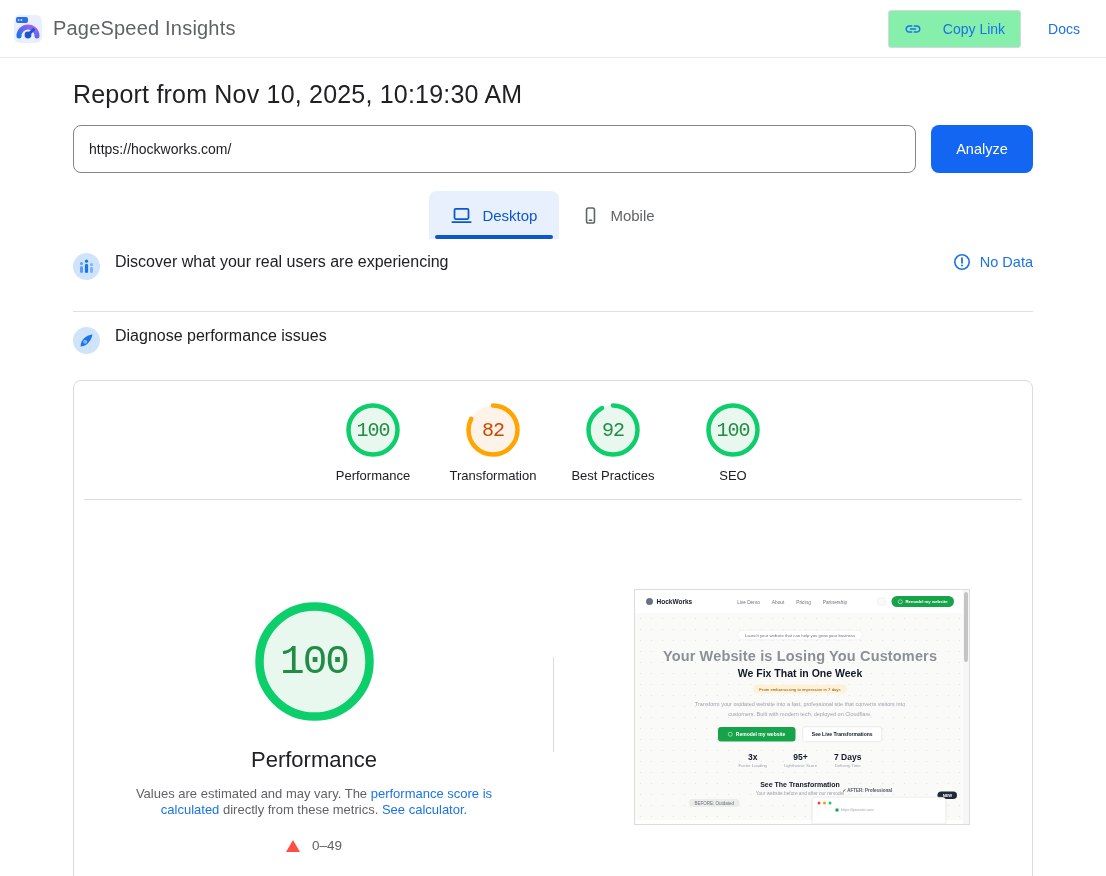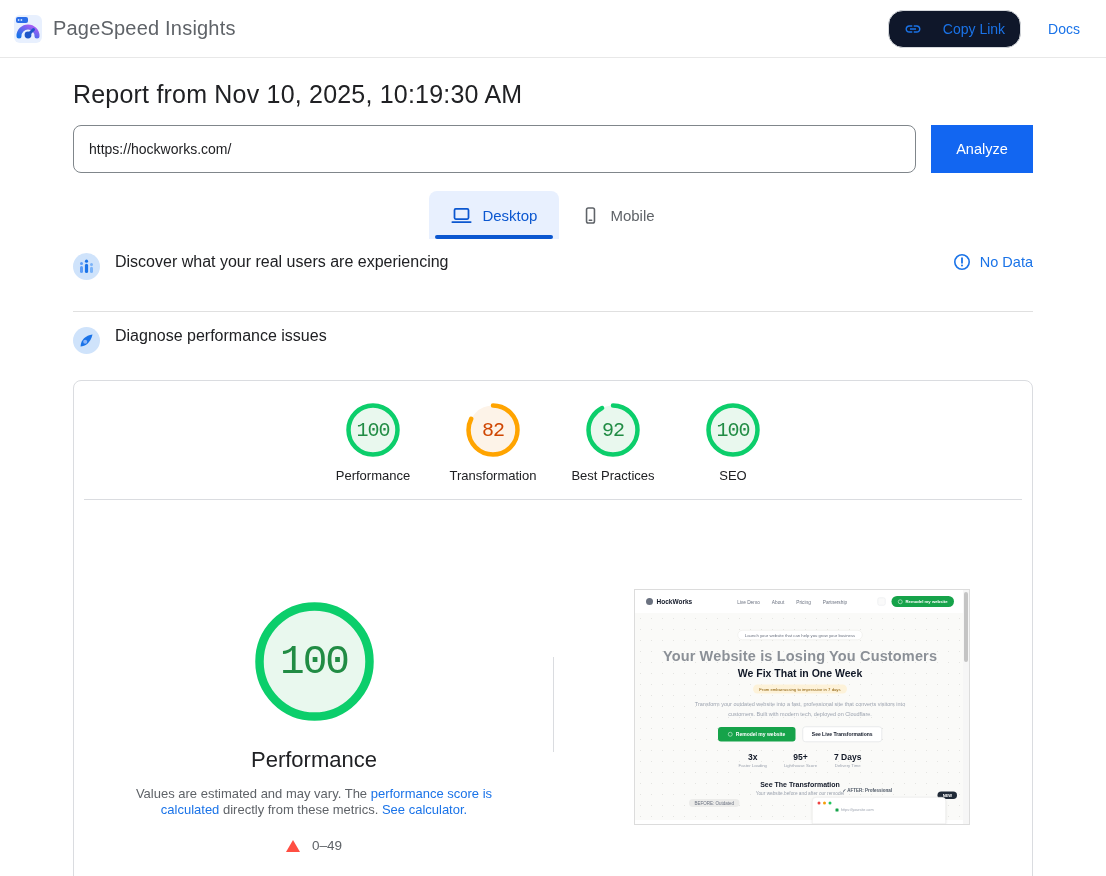--- a/index.html
+++ b/index.html
@@ -4,32 +4,32 @@
 <style>
   * { box-sizing: border-box; margin: 0; padding: 0; }
   html,body { width:1106px; height:876px; overflow:hidden; background:#fff;
     font-family:"Liberation Sans", sans-serif; color:#202124; }
 
   
   .app-header { height:58px; display:flex; align-items:center; padding:0 14px 0 14px;
     border-bottom:1px solid #e8e8e8; }
   .app-title { font-size:20px; color:#5f6368; margin-left:11px; letter-spacing:.2px; }
   .header-spacer { flex:1; }
-  .copy-link-btn { display:flex; align-items:center; gap:21px; background:#0f172a;
-    border:1px solid #d5d8dc; border-radius:15px; padding:9px 15px; color:#1a73e8;
+  .copy-link-btn { display:flex; align-items:center; gap:21px; background:#86efac;
+    border:1px solid #d5d8dc; border-radius:3px; padding:9px 15px; color:#1a73e8;
     font-size:14px; cursor:pointer; font-family:inherit; }
   .docs-link { color:#1a73e8; font-size:14px; text-decoration:none; margin:0 12px 0 27px; font-weight:500;}
 
   
   .main { width:960px; margin:0 auto; }
   .report-heading { font-size:25px; font-weight:400; color:#202124; margin-top:22px; letter-spacing:.2px; }
   .url-row { display:flex; gap:15px; margin-top:16px; }
   .url-input { flex:1; height:48px; border:1px solid #80868b; border-radius:8px;
     padding:0 15px; font-size:14px; color:#202124; font-family:inherit; outline:none; }
-  .analyze-btn { width:102px; height:48px; border:none; border-radius:0;
+  .analyze-btn { width:102px; height:48px; border:none; border-radius:8px;
     background:#1266f1; color:#fff; font-size:14.5px; cursor:pointer; font-family:inherit; }
 
   
   .tabs { display:flex; justify-content:center; margin-top:18px; }
   .tab { position:relative; display:flex; align-items:center; gap:10px; height:48px;
     padding:0 22px; font-size:15px; color:#5f6368; cursor:pointer; }
   .tab svg { display:block; }
   .tab.selected { background:#e8f0fe; color:#0b57d0; border-radius:8px 8px 0 0; }
   .tab .underline { display:none; }
   .tab.selected .underline { display:block; position:absolute; left:6px; right:6px; bottom:0;

